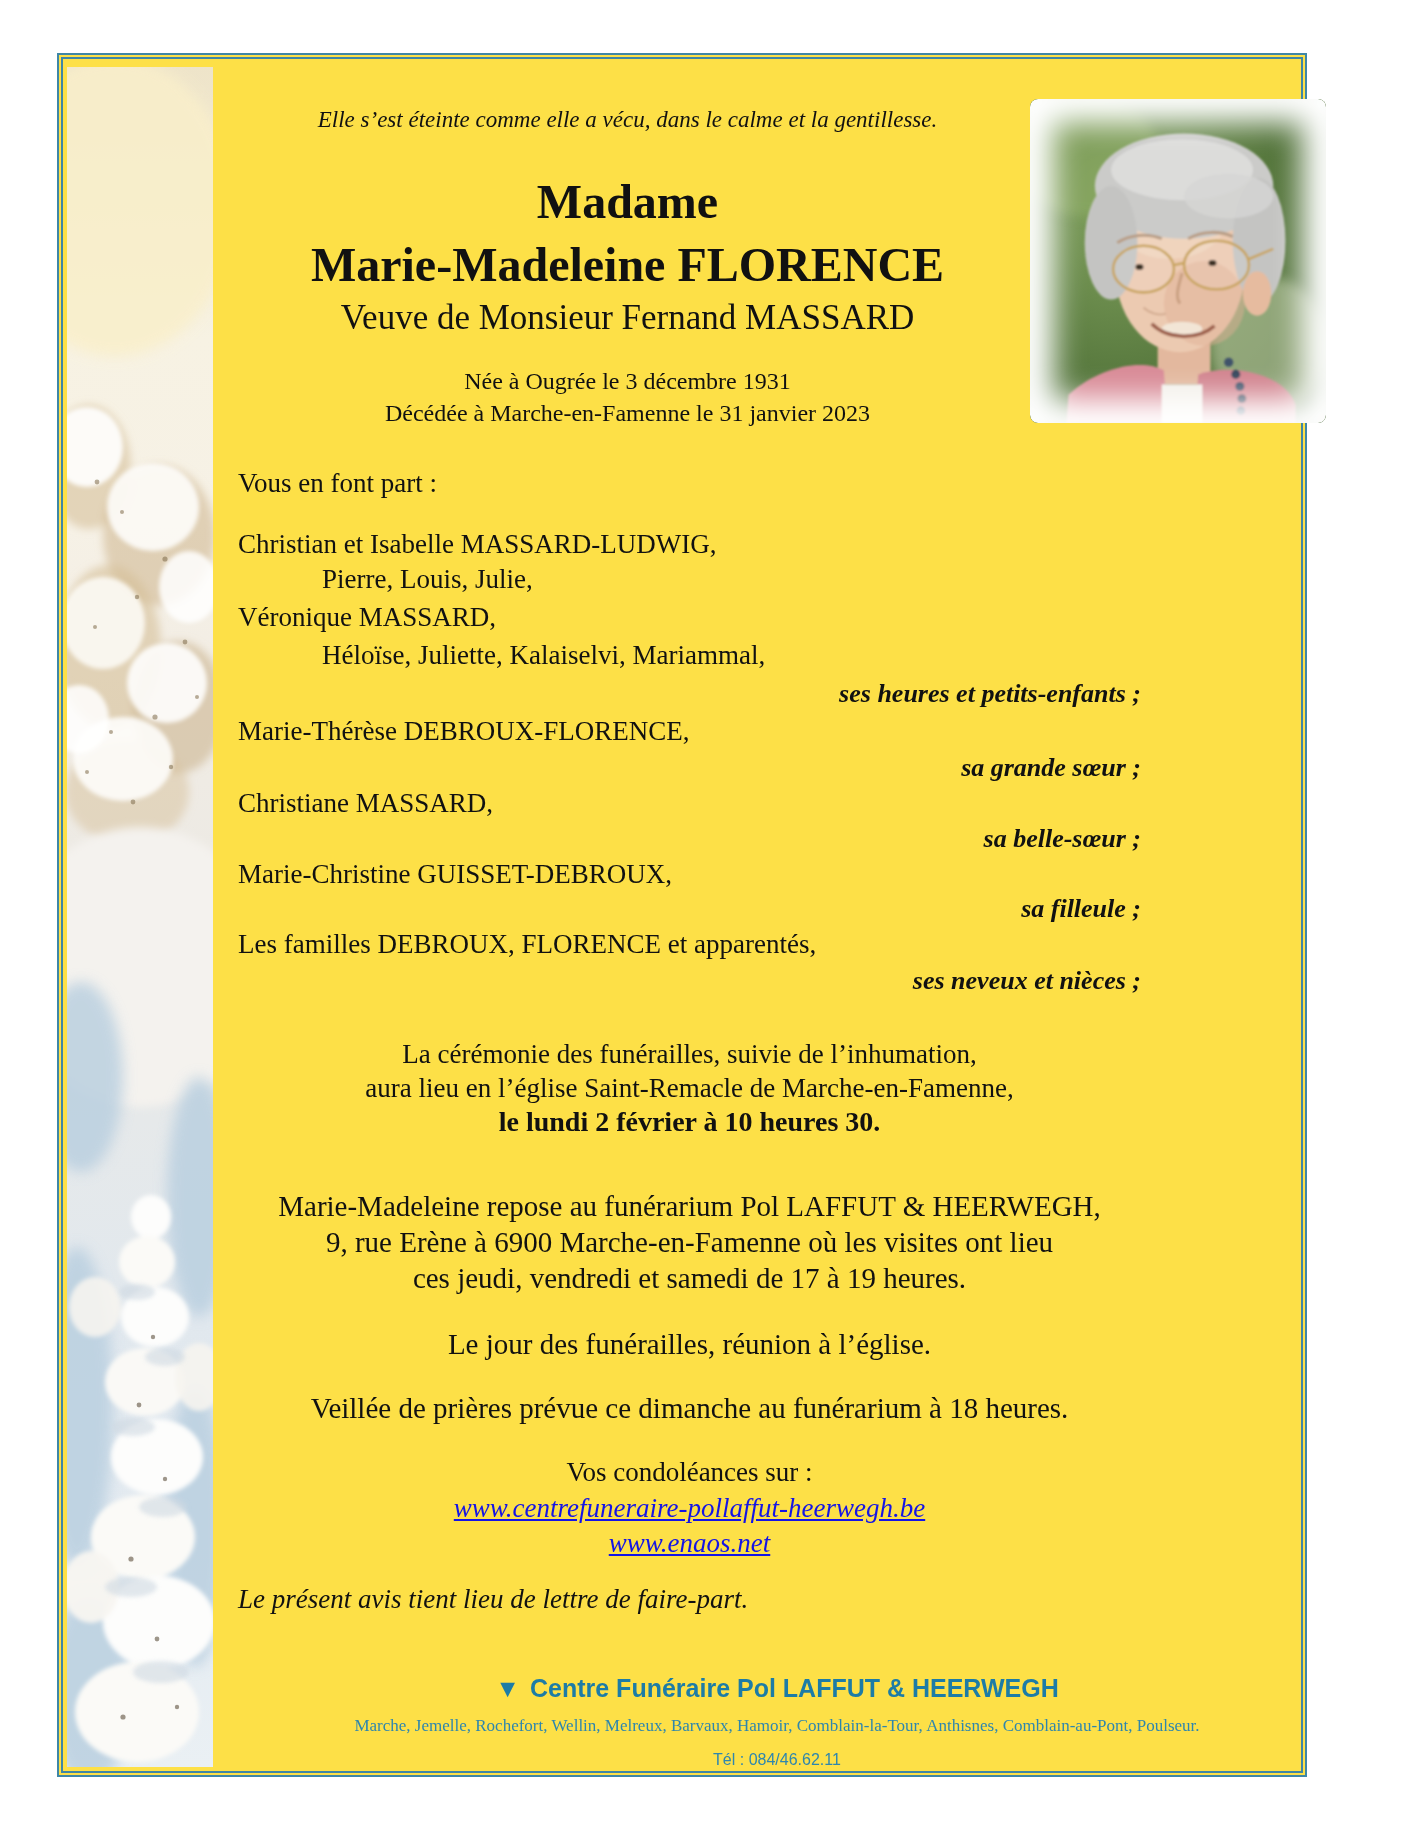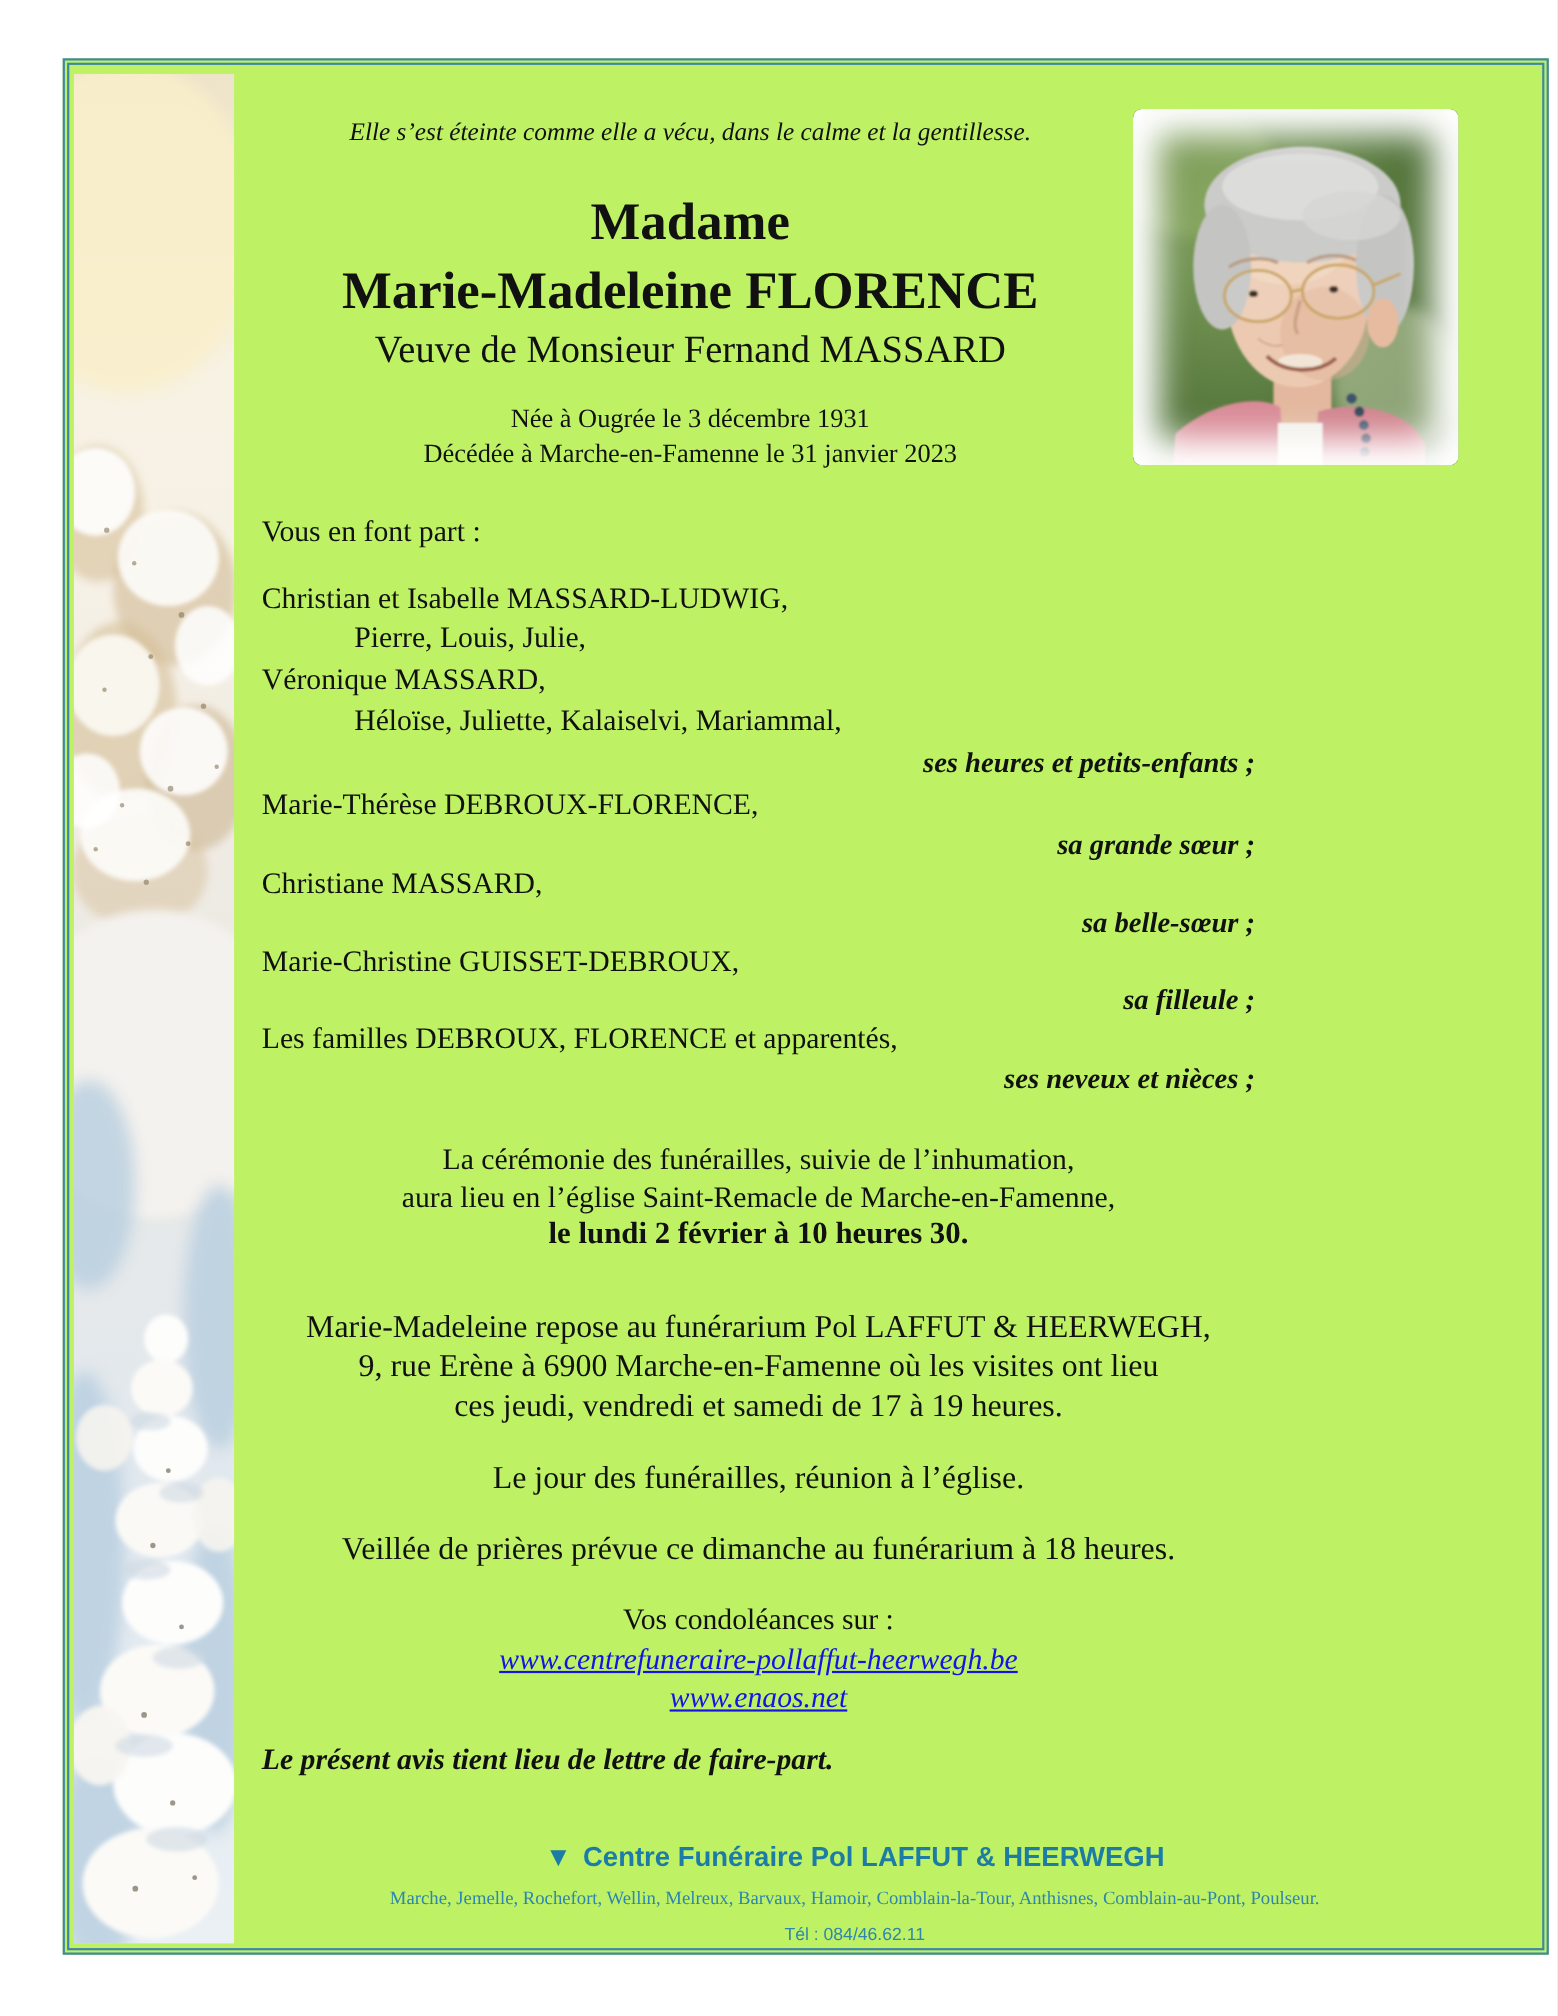--- a/index.html
+++ b/index.html
@@ -1,22 +1,22 @@
 <!DOCTYPE html>
 <html><head>
 <meta charset="utf-8">
 <style>
   html,body{margin:0;padding:0;}
   body{
     width:1416px;height:1833px;position:relative;background:#ffffff;
     font-family:"Liberation Serif", serif;color:#111111;overflow:hidden;
   }
   .frame{
-    position:absolute;left:57px;top:53px;width:1351px;height:1724px;
-    box-sizing:border-box;border:6px double #3f87a6;background:#bef264;
+    position:absolute;left:57px;top:53px;width:1250px;height:1724px;
+    box-sizing:border-box;border:6px double #3f87a6;background:#fde047;
   }
   .line{position:absolute;white-space:nowrap;}
   
   .col-title{left:156px;width:817px;text-align:center;}
   .col-full{left:175px;width:903px;}
   .center{text-align:center;}
   .right{text-align:right;}
   .indent{padding-left:84px;box-sizing:border-box;}
   .footer-col{left:123px;width:1182px;text-align:center;}
 
@@ -25,21 +25,21 @@
   .h-name{font-weight:bold;font-size:48px;line-height:58px;}
   .h-veuve{font-size:35px;line-height:42px;}
   .dates{font-size:24px;line-height:30px;}
   .body-line{font-size:27px;line-height:34px;}
   .relation{font-size:26px;line-height:34px;font-weight:bold;font-style:italic;}
   .cer{font-size:27px;line-height:36px;}
   .cer-bold{font-size:28px;line-height:36px;font-weight:bold;}
   .blk-bold{font-size:29px;line-height:38px;font-weight:normal;}
   .link-line{font-size:27px;line-height:34px;font-style:italic;}
   .link-line a{color:#1414e6;text-decoration:underline;cursor:pointer;margin-top:20px;}
-  .closing{font-size:27px;line-height:36px;font-style:italic;font-weight:bold;}
+  .closing{font-size:27px;line-height:36px;font-style:italic;}
 
   .f-head{font-family:"Liberation Sans",sans-serif;font-weight:bold;font-size:25px;line-height:30px;color:#1d7ca6;}
   .f-towns{font-family:Liberation Serif, serif;font-size:17px;line-height:24px;color:#2e86ae;}
   .f-tel{font-family:Liberation Sans, sans-serif;font-size:16px;line-height:22px;color:#2e86ae;}
   .tri{display:inline-block;margin-right:10px;color:#1d7ca6;}
 
   .side-strip{position:absolute;left:4px;top:8px;width:146px;height:1700px;overflow:hidden;}
   .side-strip svg{display:block;width:100%;height:100%;}
 
   .photo{position:absolute;left:967px;top:40px;width:296px;height:324px;overflow:hidden;border-radius:8px;}

